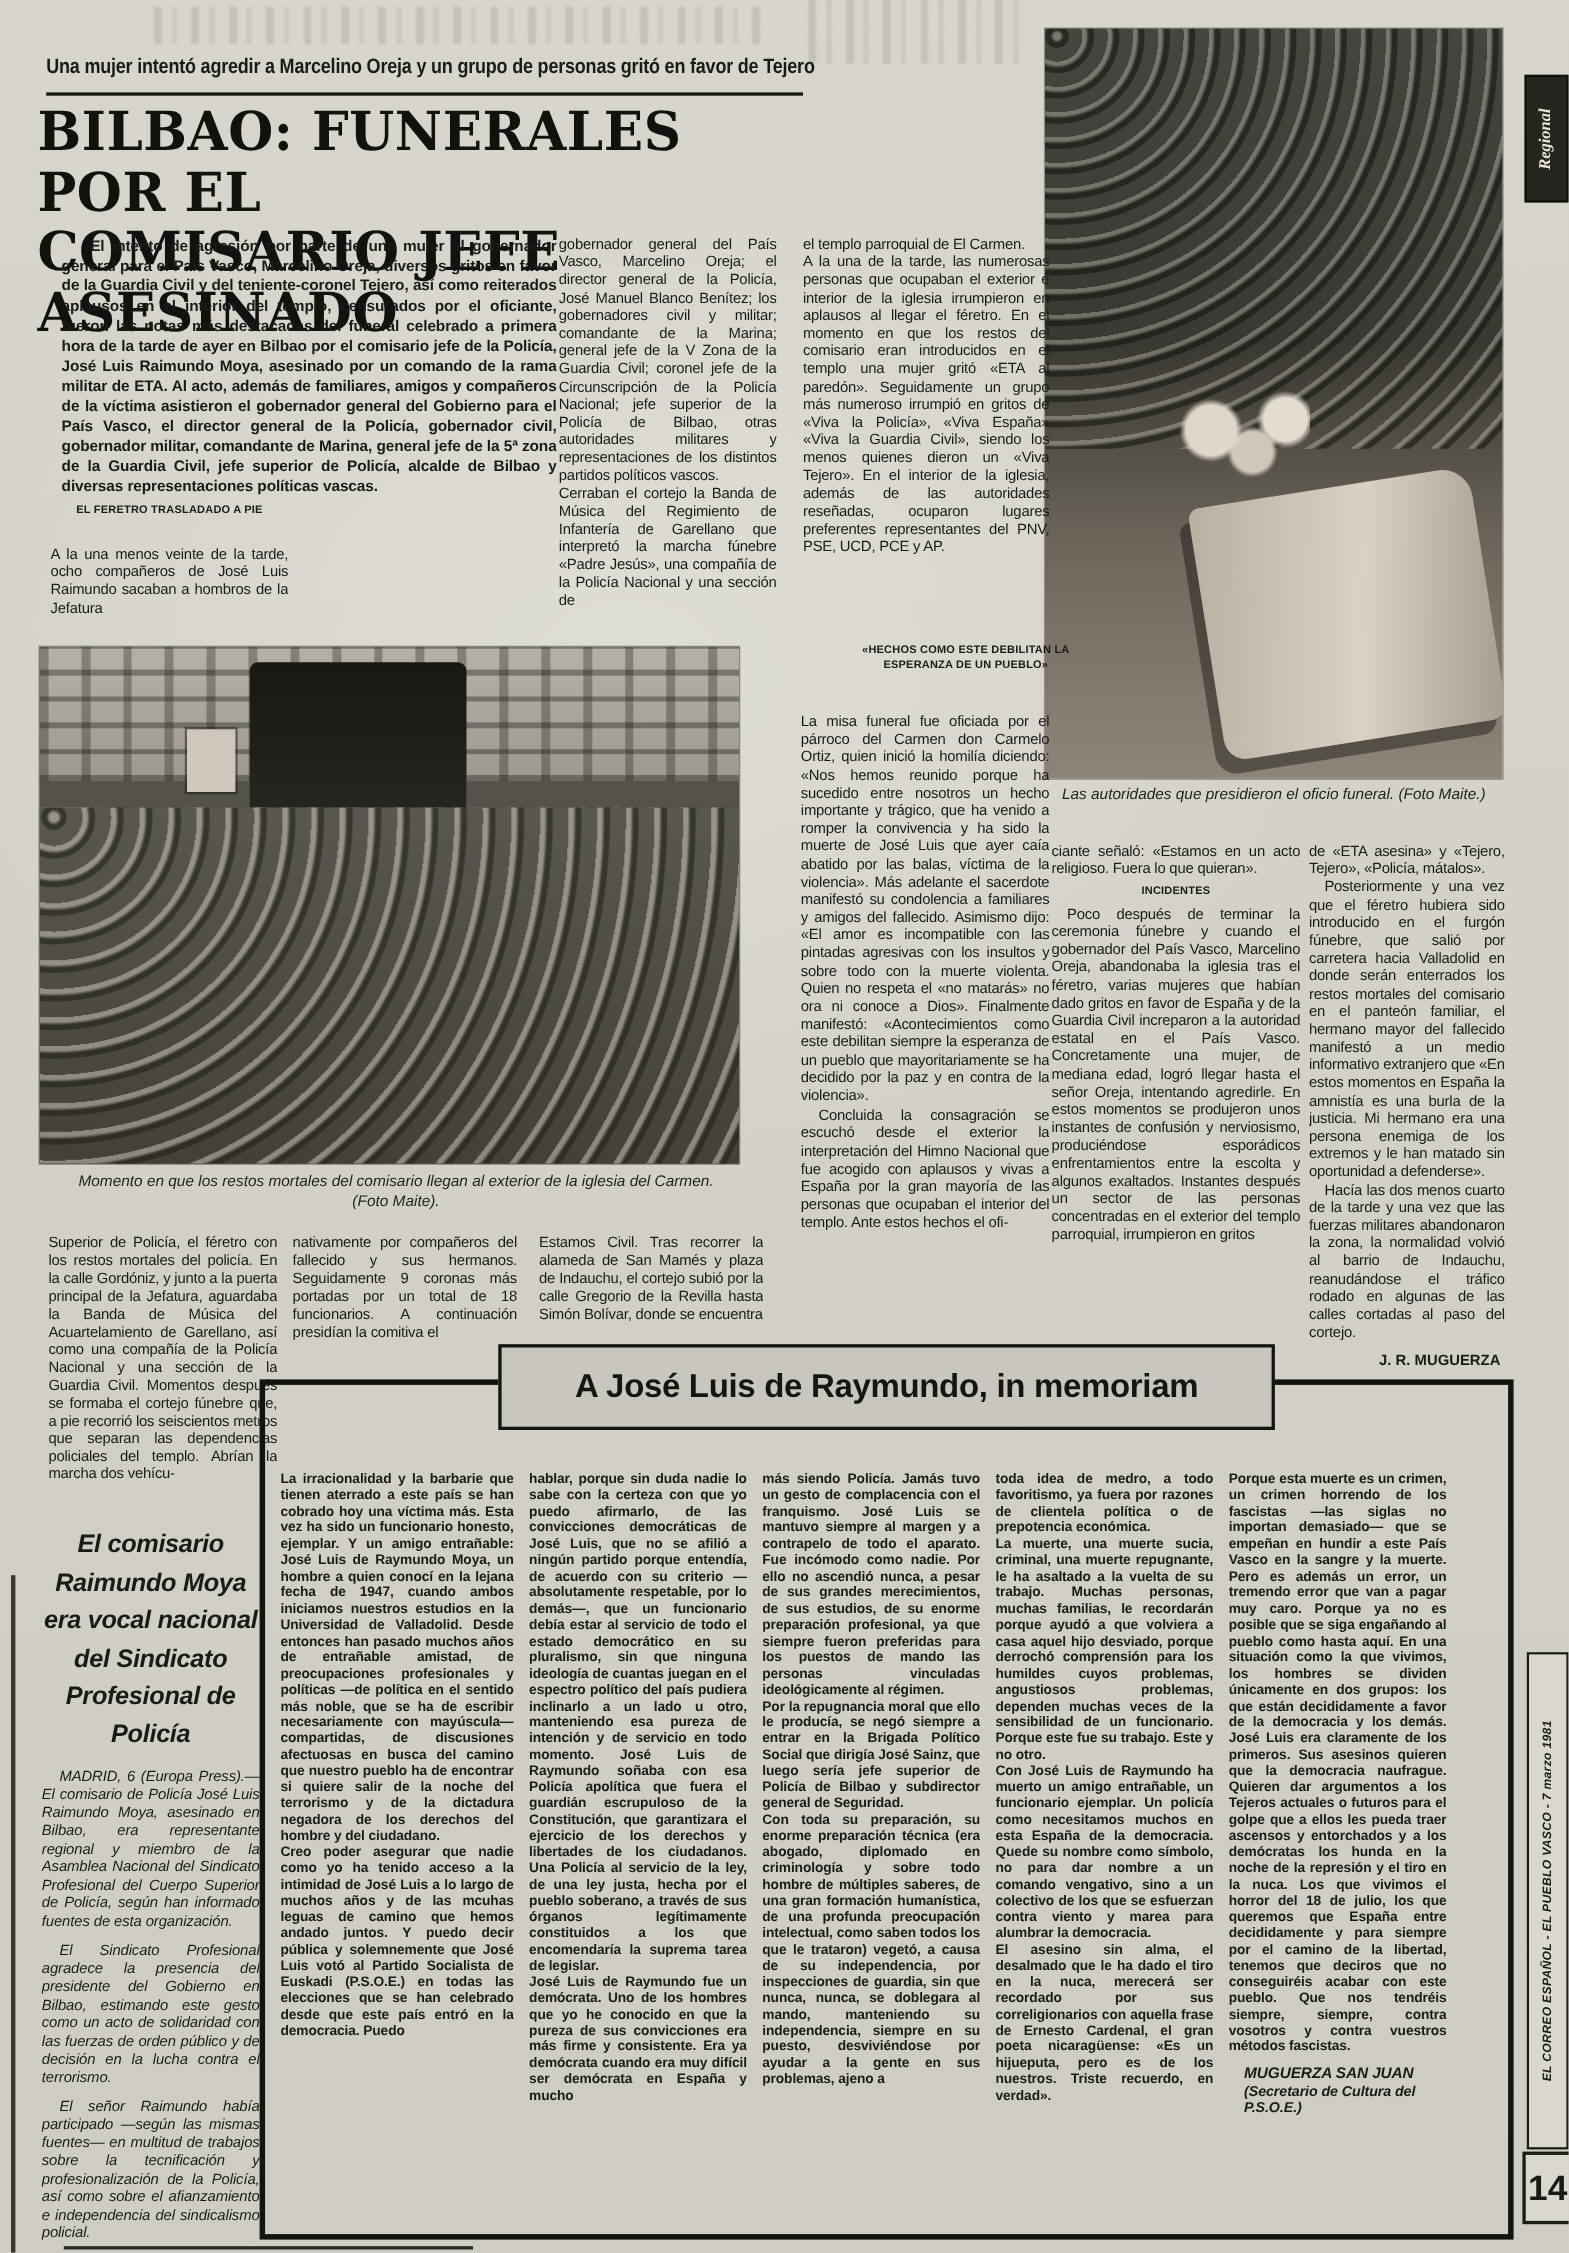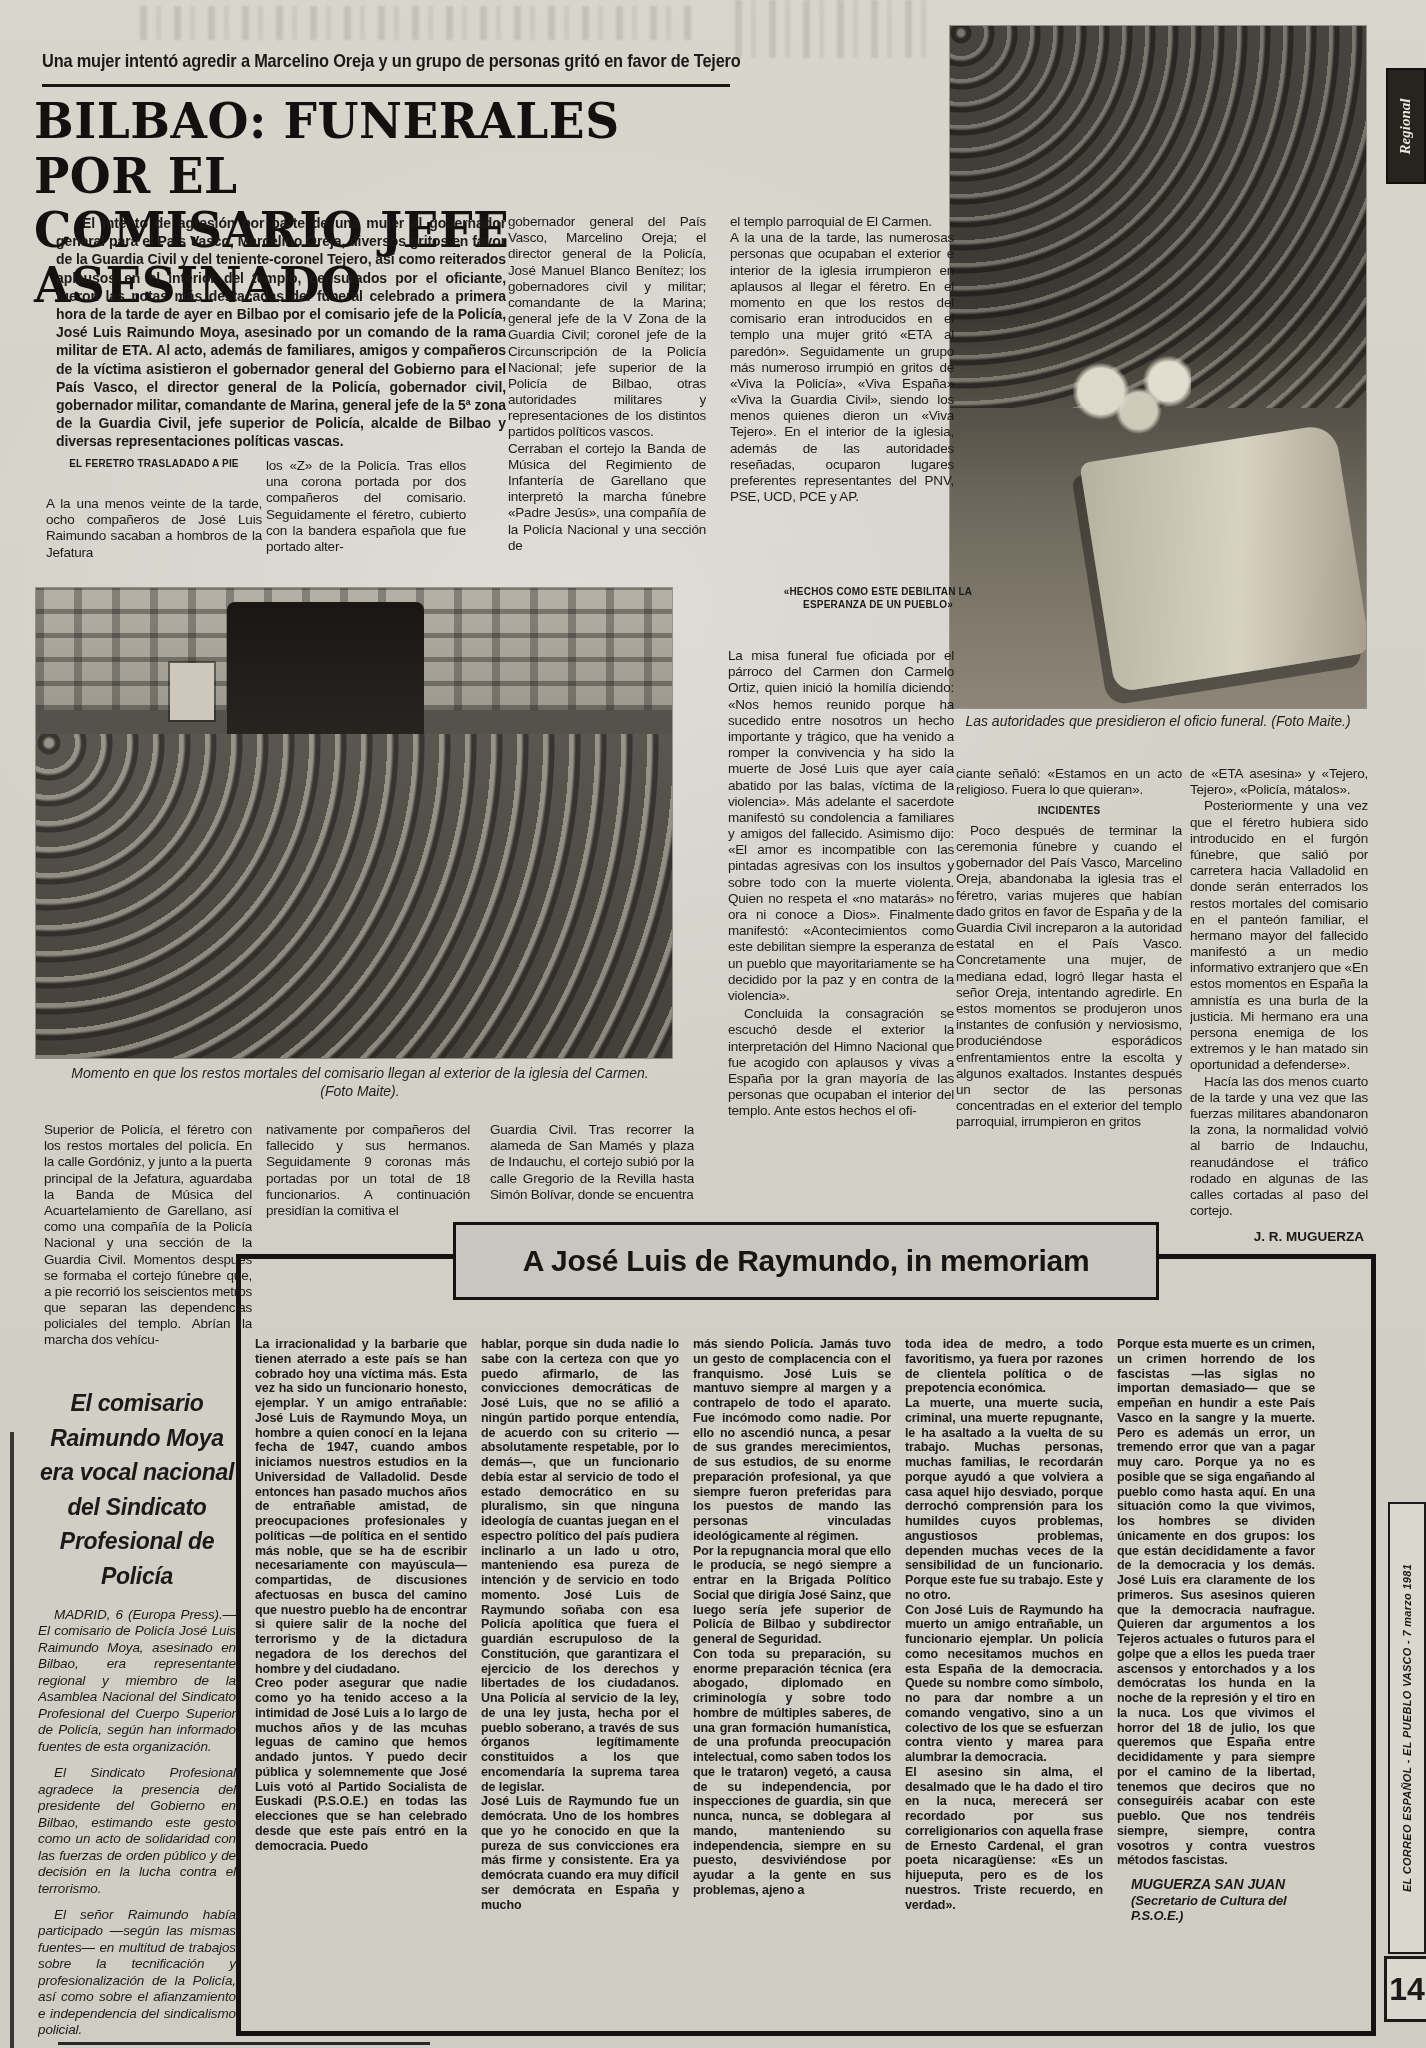--- a/index.html
+++ b/index.html
@@ -149,21 +149,20 @@
   <div class="abs caption caption-right">Las autoridades que presidieron el oficio funeral. (Foto Maite.)</div>
 
   <div class="abs just hide lead">El intento de agresión por parte de una mujer al gobernador general para el País Vasco, Marcelino Oreja, diversos gritos en favor de la Guardia Civil y del teniente-coronel Tejero, así como reiterados aplausos en el interior del templo, censurados por el oficiante, fueron las notas más destacadas del funeral celebrado a primera hora de la tarde de ayer en Bilbao por el comisario jefe de la Policía, José Luis Raimundo Moya, asesinado por un comando de la rama militar de ETA. Al acto, además de familiares, amigos y compañeros de la víctima asistieron el gobernador general del Gobierno para el País Vasco, el director general de la Policía, gobernador civil, gobernador militar, comandante de Marina, general jefe de la 5ª zona de la Guardia Civil, jefe superior de Policía, alcalde de Bilbao y diversas representaciones políticas vascas.</div>
   <div class="abs just hide pre bodycol col-authorities">gobernador general del País Vasco, Marcelino Oreja; el director general de la Policía, José Manuel Blanco Benítez; los gobernadores civil y militar; comandante de la Marina; general jefe de la V Zona de la Guardia Civil; coronel jefe de la Circunscripción de la Policía Nacional; jefe superior de la Policía de Bilbao, otras autoridades militares y representaciones de los distintos partidos políticos vascos.
 Cerraban el cortejo la Banda de Música del Regimiento de Infantería de Garellano que interpretó la marcha fúnebre «Padre Jesús», una compañía de la Policía Nacional y una sección de</div>
   <div class="abs just hide pre bodycol col-temple">el templo parroquial de El Carmen.
 A la una de la tarde, las numerosas personas que ocupaban el exterior e interior de la iglesia irrumpieron en aplausos al llegar el féretro. En el momento en que los restos del comisario eran introducidos en el templo una mujer gritó «ETA al paredón». Seguidamente un grupo más numeroso irrumpió en gritos de «Viva la Policía», «Viva España» «Viva la Guardia Civil», siendo los menos quienes dieron un «Viva Tejero». En el interior de la iglesia, además de las autoridades reseñadas, ocuparon lugares preferentes representantes del PNV, PSE, UCD, PCE y AP.</div>
 
   <div class="abs subhead feretro-head">EL FERETRO TRASLADADO A PIE</div>
   <div class="abs just hide bodycol feretro-col1">A la una menos veinte de la tarde, ocho compañeros de José Luis Raimundo sacaban a hombros de la Jefatura</div>
-  <div class="abs just hide bodycol feretro-col2">los «Z» de la Policía. Tras ellos una corona portada por dos compañeros del comisario. Seguidamente el féretro, cubierto con la bandera española que fue portado alter-</div>
 
   <div class="photo photo-left">
     <div class="pl-facade"></div>
     <div class="pl-portal"></div>
     <div class="pl-banner"></div>
     <div class="pl-crowd"></div>
   </div>
   <div class="abs caption caption-left">Momento en que los restos mortales del comisario llegan al exterior de la iglesia del Carmen. (Foto Maite).</div>
 
   <div class="abs subhead hechos-head">«HECHOS COMO ESTE DEBILITAN LA ESPERANZA DE UN PUEBLO»</div>
@@ -180,21 +179,21 @@
 
   <div class="abs hide col5">
     <div class="just bodycol">de «ETA asesina» y «Tejero, Tejero», «Policía, mátalos».</div>
     <div class="just bodycol p">Posteriormente y una vez que el féretro hubiera sido introducido en el furgón fúnebre, que salió por carretera hacia Valladolid en donde serán enterrados los restos mortales del comisario en el panteón familiar, el hermano mayor del fallecido manifestó a un medio informativo extranjero que «En estos momentos en España la amnistía es una burla de la justicia. Mi hermano era una persona enemiga de los extremos y le han matado sin oportunidad a defenderse».</div>
     <div class="just bodycol p">Hacía las dos menos cuarto de la tarde y una vez que las fuerzas militares abandonaron la zona, la normalidad volvió al barrio de Indauchu, reanudándose el tráfico rodado en algunas de las calles cortadas al paso del cortejo.</div>
     <div class="byline">J. R. MUGUERZA</div>
   </div>
 
   <div class="abs just hide bodycol cont1">Superior de Policía, el féretro con los restos mortales del policía. En la calle Gordóniz, y junto a la puerta principal de la Jefatura, aguardaba la Banda de Música del Acuartelamiento de Garellano, así como una compañía de la Policía Nacional y una sección de la Guardia Civil. Momentos después se formaba el cortejo fúnebre que, a pie recorrió los seiscientos metros que separan las dependencias policiales del templo. Abrían la marcha dos vehícu-</div>
   <div class="abs just hide bodycol cont2">nativamente por compañeros del fallecido y sus hermanos. Seguidamente 9 coronas más portadas por un total de 18 funcionarios. A continuación presidían la comitiva el</div>
-  <div class="abs just hide bodycol cont3">Guardia Civil. Tras recorrer la alameda de San Mamés y plaza de Indauchu, el cortejo subió por la calle Gregorio de la Revilla hasta Simón Bolívar, donde se encuentra</div>
+  <div class="abs just hide bodycol cont3">Estamos Civil. Tras recorrer la alameda de San Mamés y plaza de Indauchu, el cortejo subió por la calle Gregorio de la Revilla hasta Simón Bolívar, donde se encuentra</div>
 
   <div class="abs hide sidebar">
     <div class="sidebar-head">El comisario Raimundo Moya era vocal nacional del Sindicato Profesional de Policía</div>
     <div class="sidebar-body just">
       <div>MADRID, 6 (Europa Press).—El comisario de Policía José Luis Raimundo Moya, asesinado en Bilbao, era representante regional y miembro de la Asamblea Nacional del Sindicato Profesional del Cuerpo Superior de Policía, según han informado fuentes de esta organización.</div>
       <div>El Sindicato Profesional agradece la presencia del presidente del Gobierno en Bilbao, estimando este gesto como un acto de solidaridad con las fuerzas de orden público y de decisión en la lucha contra el terrorismo.</div>
       <div>El señor Raimundo había participado —según las mismas fuentes— en multitud de trabajos sobre la tecnificación y profesionalización de la Policía, así como sobre el afianzamiento e independencia del sindicalismo policial.</div>
     </div>
 
   </div>

